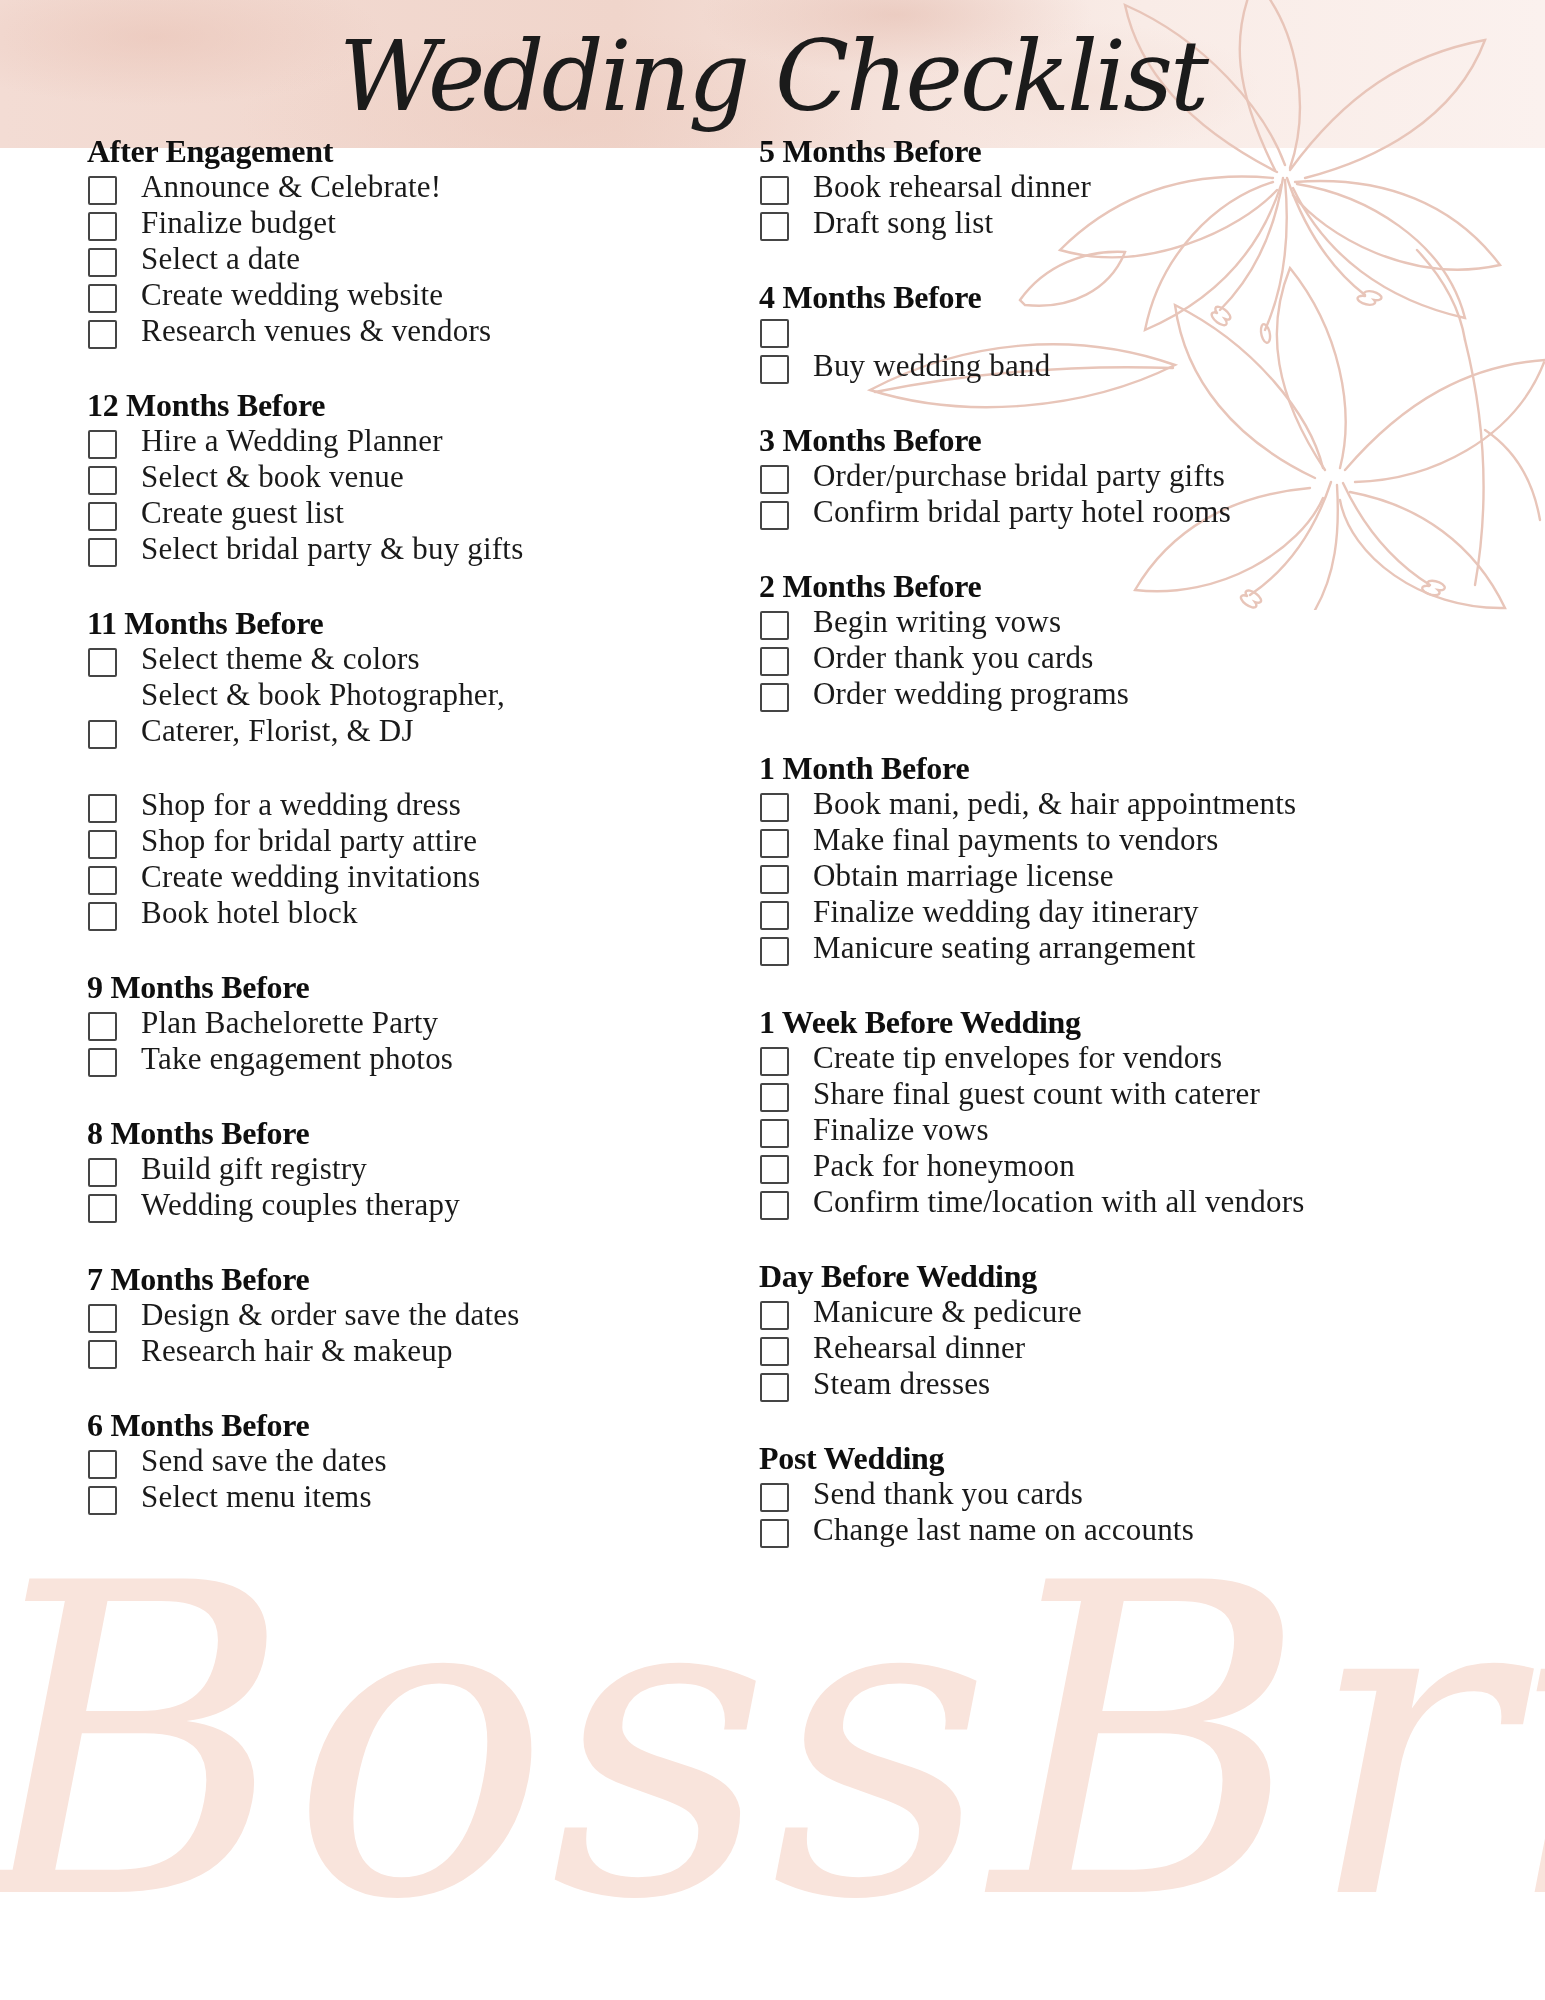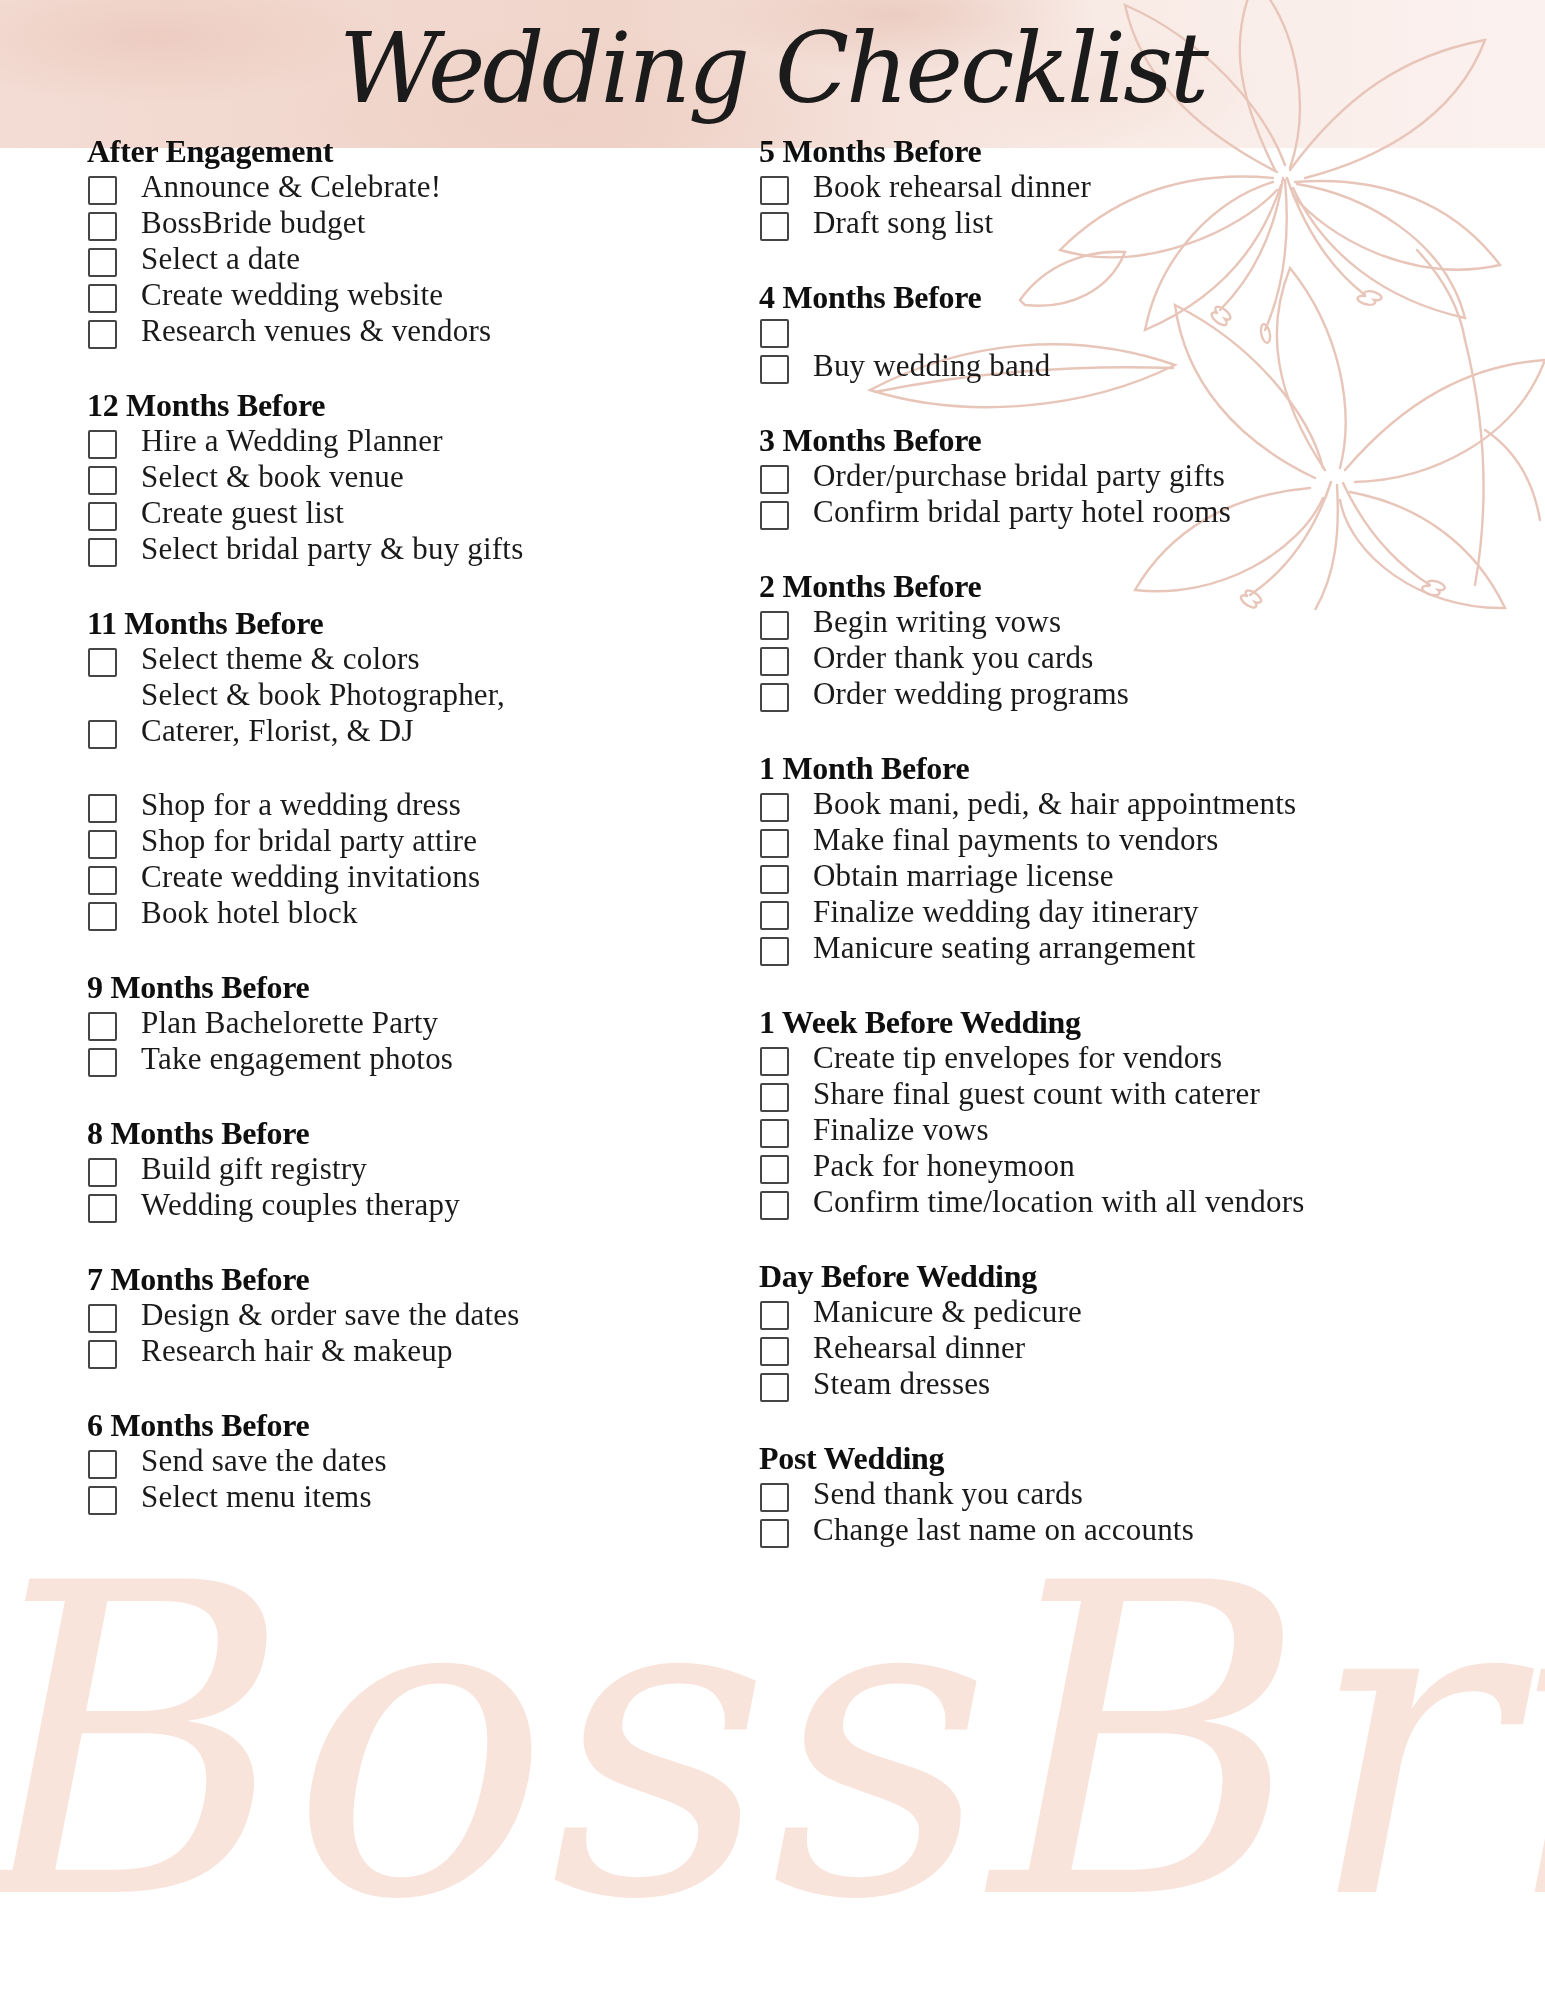--- a/index.html
+++ b/index.html
@@ -14,21 +14,21 @@
     position:absolute; top:0; left:0; width:1545px; height:148px;
     background:
       radial-gradient(ellipse 320px 95px at 10% 25%, rgba(233,195,182,.60), rgba(233,195,182,0) 72%),
       radial-gradient(ellipse 430px 120px at 36% 80%, rgba(236,203,191,.55), rgba(236,203,191,0) 74%),
       radial-gradient(ellipse 280px 85px at 58% 10%, rgba(226,183,169,.50), rgba(226,183,169,0) 70%),
       radial-gradient(ellipse 240px 90px at 70% 60%, rgba(244,224,216,.85), rgba(244,224,216,0) 75%),
       linear-gradient(90deg,#f3dcd4 0%,#f0d5cb 40%,#f5e2db 58%,#f9ece7 74%,#fbf1ee 100%);
   }
 
   .title {
-    position:absolute; top:0; left:0; width:1545px; height:148px;
+    position:absolute; top:8px; left:0; width:1545px; height:148px;
     text-align:center;
     font-family:"DejaVu Serif", serif; font-style:italic;
     font-size:97px; line-height:138px; letter-spacing:-3px;
     color:#1b1b1b; z-index:3;
   }
 
   
   .flower-art { position:absolute; top:0; right:0; z-index:1; }
 
   
@@ -110,21 +110,21 @@
 
   <div class="col col-left" id="col-left">
       <div class="section">
         <div class="section-heading">After Engagement</div>
         <div class="check-item">
           <span class="checkbox"></span>
           <span class="label">Announce &amp; Celebrate!</span>
         </div>
         <div class="check-item">
           <span class="checkbox"></span>
-          <span class="label">BossBride budget</span>
+          <span class="label">Finalize budget</span>
         </div>
         <div class="check-item">
           <span class="checkbox"></span>
           <span class="label">Select a date</span>
         </div>
         <div class="check-item">
           <span class="checkbox"></span>
           <span class="label">Create wedding website</span>
         </div>
         <div class="check-item">

